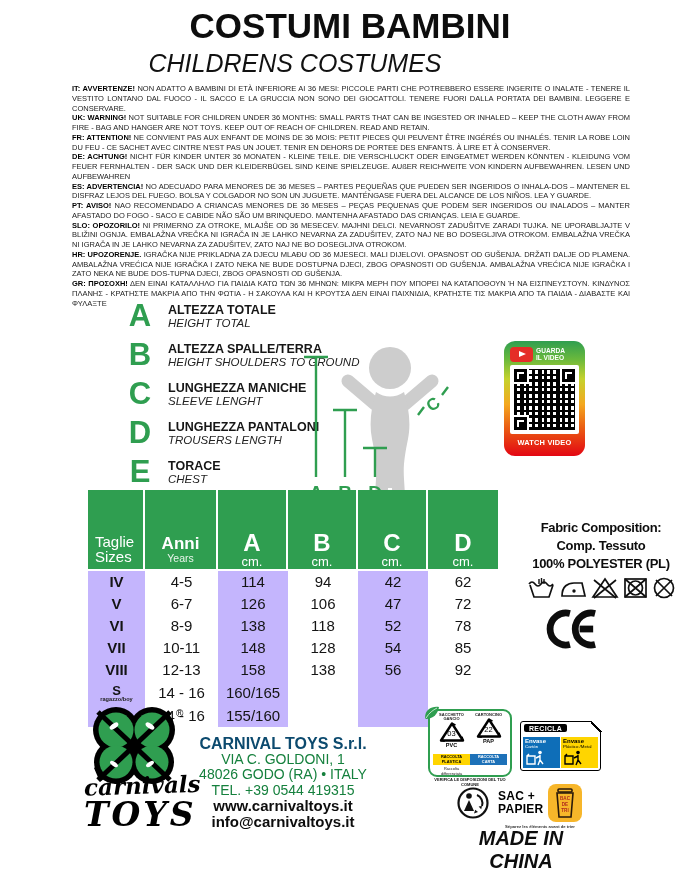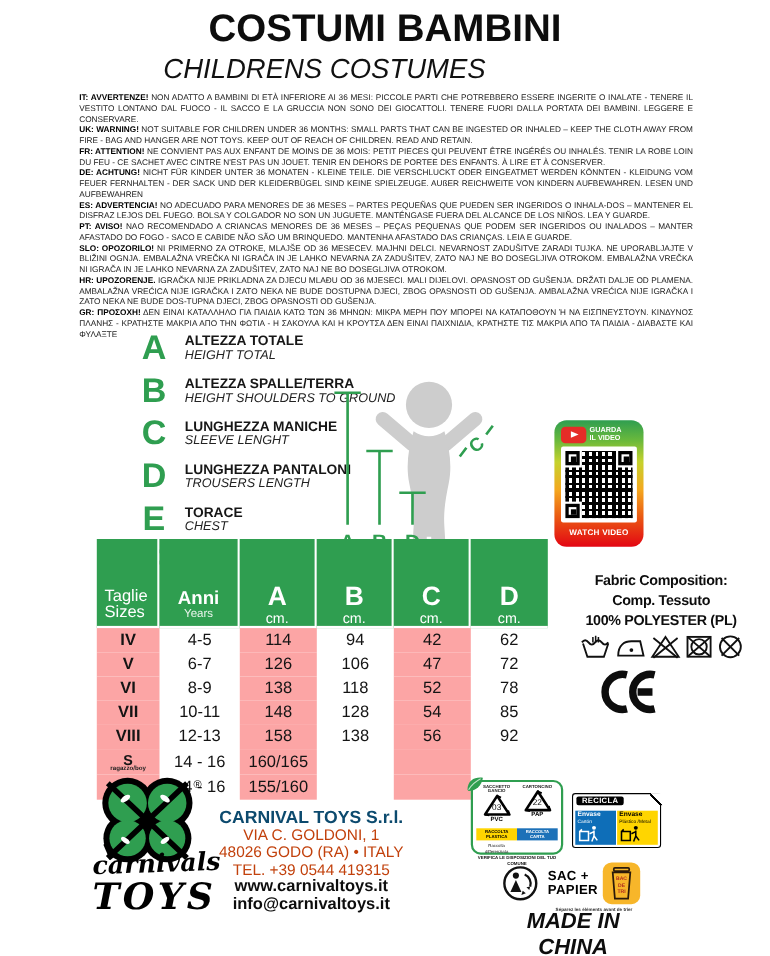--- a/index.html
+++ b/index.html
@@ -25,21 +25,21 @@
   .mlabels{display:flex;flex-direction:column;padding-top:1px;}
   .mit{font-size:12.5px;font-weight:bold;color:#161616;line-height:1.15;}
   .men{font-size:11.5px;font-style:italic;color:#222;line-height:1.2;}
 
   
   .diagram{position:absolute;left:298px;top:338px;}
 
   
   .qr-badge{position:absolute;left:504px;top:341px;width:81px;height:115px;box-sizing:border-box;
       border-radius:11px;padding:6px 6px 5px 6px;
-      background:linear-gradient(180deg,#2f9e50 0%,#6ab93c 16%,#c5d22d 33%,#f4a81f 55%,#ea5b13 76%,#e30613 100%);margin-top:41px;}
+      background:linear-gradient(180deg,#2f9e50 0%,#6ab93c 16%,#c5d22d 33%,#f4a81f 55%,#ea5b13 76%,#e30613 100%);}
   .qr-top{display:flex;align-items:center;gap:3px;}
   .yt-icon{width:23px;height:15px;background:#e52d27;border-radius:4px;position:relative;flex:0 0 auto;}
   .yt-icon::after{content:"";position:absolute;left:9px;top:4px;border-left:7px solid #fff;
       border-top:3.5px solid transparent;border-bottom:3.5px solid transparent;}
   .qr-top-text{color:#fff;font-size:6.6px;font-weight:bold;line-height:1.05;letter-spacing:0px;}
   .qr-code{position:relative;width:69px;height:69px;background:#fff;margin-top:3px;border-radius:2px;}
   .qr-pattern{position:absolute;inset:4px;
       background:
         repeating-linear-gradient(0deg,#000 0 3px,transparent 3px 6px,#000 6px 8px,transparent 8px 12px),
         repeating-linear-gradient(90deg,#000 0 3px,#fff 3px 6px,#000 6px 10px,#fff 10px 12px,#000 12px 15px,#fff 15px 18px);}
@@ -55,21 +55,21 @@
   .size-table th{background:#2f9e50;color:#fff;border-right:2px solid #fff;border-bottom:2px solid #fff;
       height:50px;vertical-align:middle;padding:0;font-weight:normal;}
   .size-table th:last-child{border-right:none;}
   .th-stack{display:flex;flex-direction:column;align-items:center;line-height:1.05;margin-top:40px;}
   .th-stack.left{align-items:flex-start;padding-left:7px;}
   .th-it{font-size:15px;} .th-en{font-size:15px;}
   .th-anni{font-size:17px;font-weight:bold;} .th-years{font-size:10.5px;color:#eaf5ec;}
   .th-letter{font-size:24px;font-weight:bold;} .th-unit{font-size:13px;}
   .size-table td{height:22px;text-align:center;font-size:15px;padding:0;line-height:1;color:#141414;}
   .size-table td.rom{font-weight:bold;}
-  .col-gray{background:#fca5a5;margin-left:20px;}
+  .col-gray{background:#c4b5fd;margin-left:20px;}
   .s-big{font-size:13px;font-weight:bold;display:block;line-height:11px;margin-top:3px;}
   .s-sub{display:block;font-size:5.6px;font-weight:bold;line-height:6px;color:#222;}
   .srow td{height:23px;}
 
   
   .comp{position:absolute;left:505px;top:519px;width:192px;text-align:center;}
   .comp-line{font-size:13px;font-weight:bold;line-height:1.38;color:#0d0d0d;letter-spacing:-0.3px;}
   .care-row{display:flex;justify-content:center;gap:2px;margin-top:3px;}
   .ce{position:absolute;left:538px;top:608px;}
 
@@ -77,21 +77,21 @@
   .logo{position:absolute;left:84px;top:706px;width:100px;}
   .reg{position:absolute;left:176px;top:708px;font-size:10px;color:#000;}
   .brand1{position:absolute;left:84px;top:772px;width:100px;text-align:center;
       font-family:"DejaVu Serif",serif;font-style:italic;font-weight:bold;font-size:23px;
       letter-spacing:0px;transform:rotate(-2deg);color:#000;}
   .brand2{position:absolute;left:84px;top:798px;width:100px;text-align:center;
       font-family:"DejaVu Serif",serif;font-style:italic;font-weight:bold;font-size:33px;
       letter-spacing:3px;color:#000;line-height:1;}
   .company{position:absolute;left:185px;top:736px;width:196px;text-align:center;line-height:15.6px;}
   .co-name{font-size:16px;font-weight:bold;color:#0c4a6e;}
-  .co-line{font-size:14px;color:#c2410c;}
+  .co-line{font-size:14px;color:#15803d;}
   .co-bold{font-size:15px;font-weight:bold;color:#0d0d0d;}
 
   
   .eco-box{position:absolute;left:428px;top:709px;width:84px;height:68px;box-sizing:border-box;
       border:2px solid #2f9e50;border-radius:9px;background:#fff;padding:2px 3px 1px 3px;}
   .eco-leaf{position:absolute;left:-7px;top:-7px;}
   .eco-cols{display:flex;justify-content:space-around;}
   .eco-col{display:flex;flex-direction:column;align-items:center;width:37px;}
   .eco-lbl{font-size:4px;font-weight:bold;text-align:center;line-height:1.05;color:#222;}
   .eco-tri{position:relative;width:26px;height:22px;}

